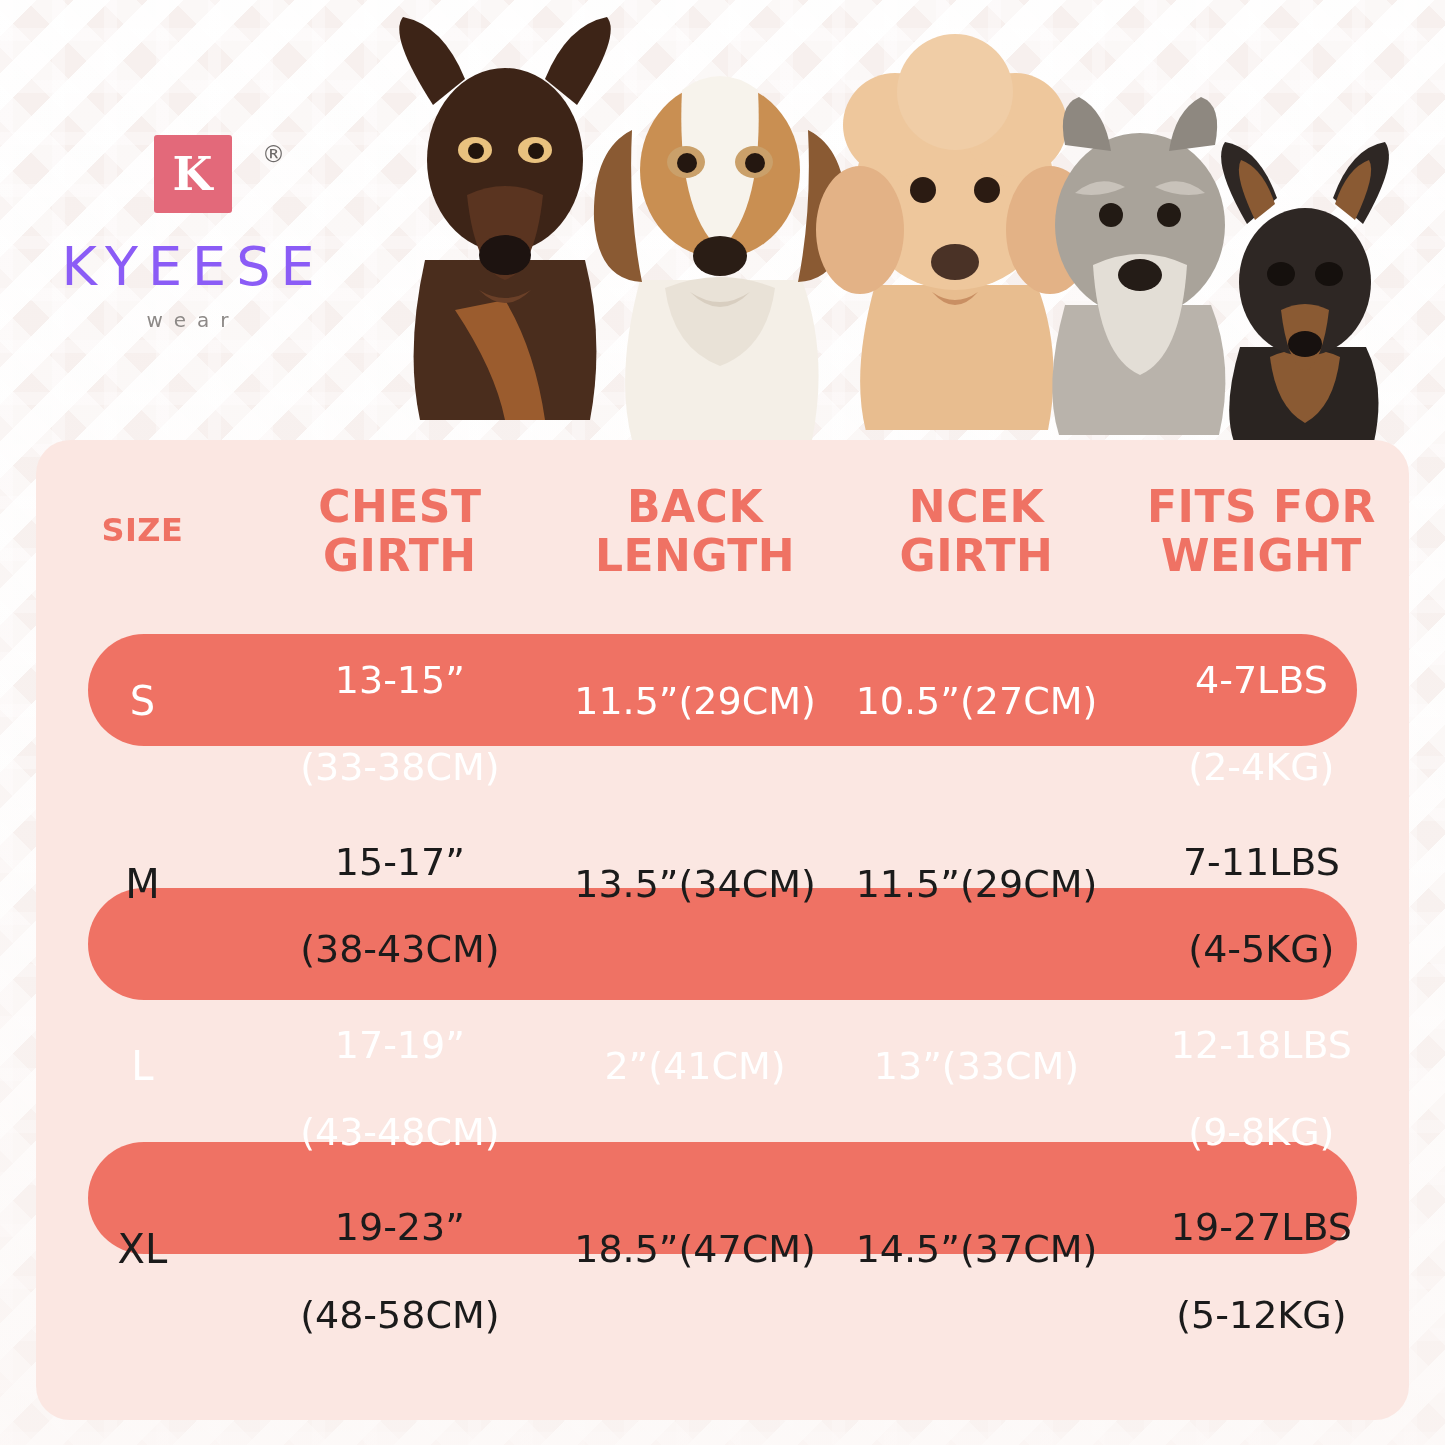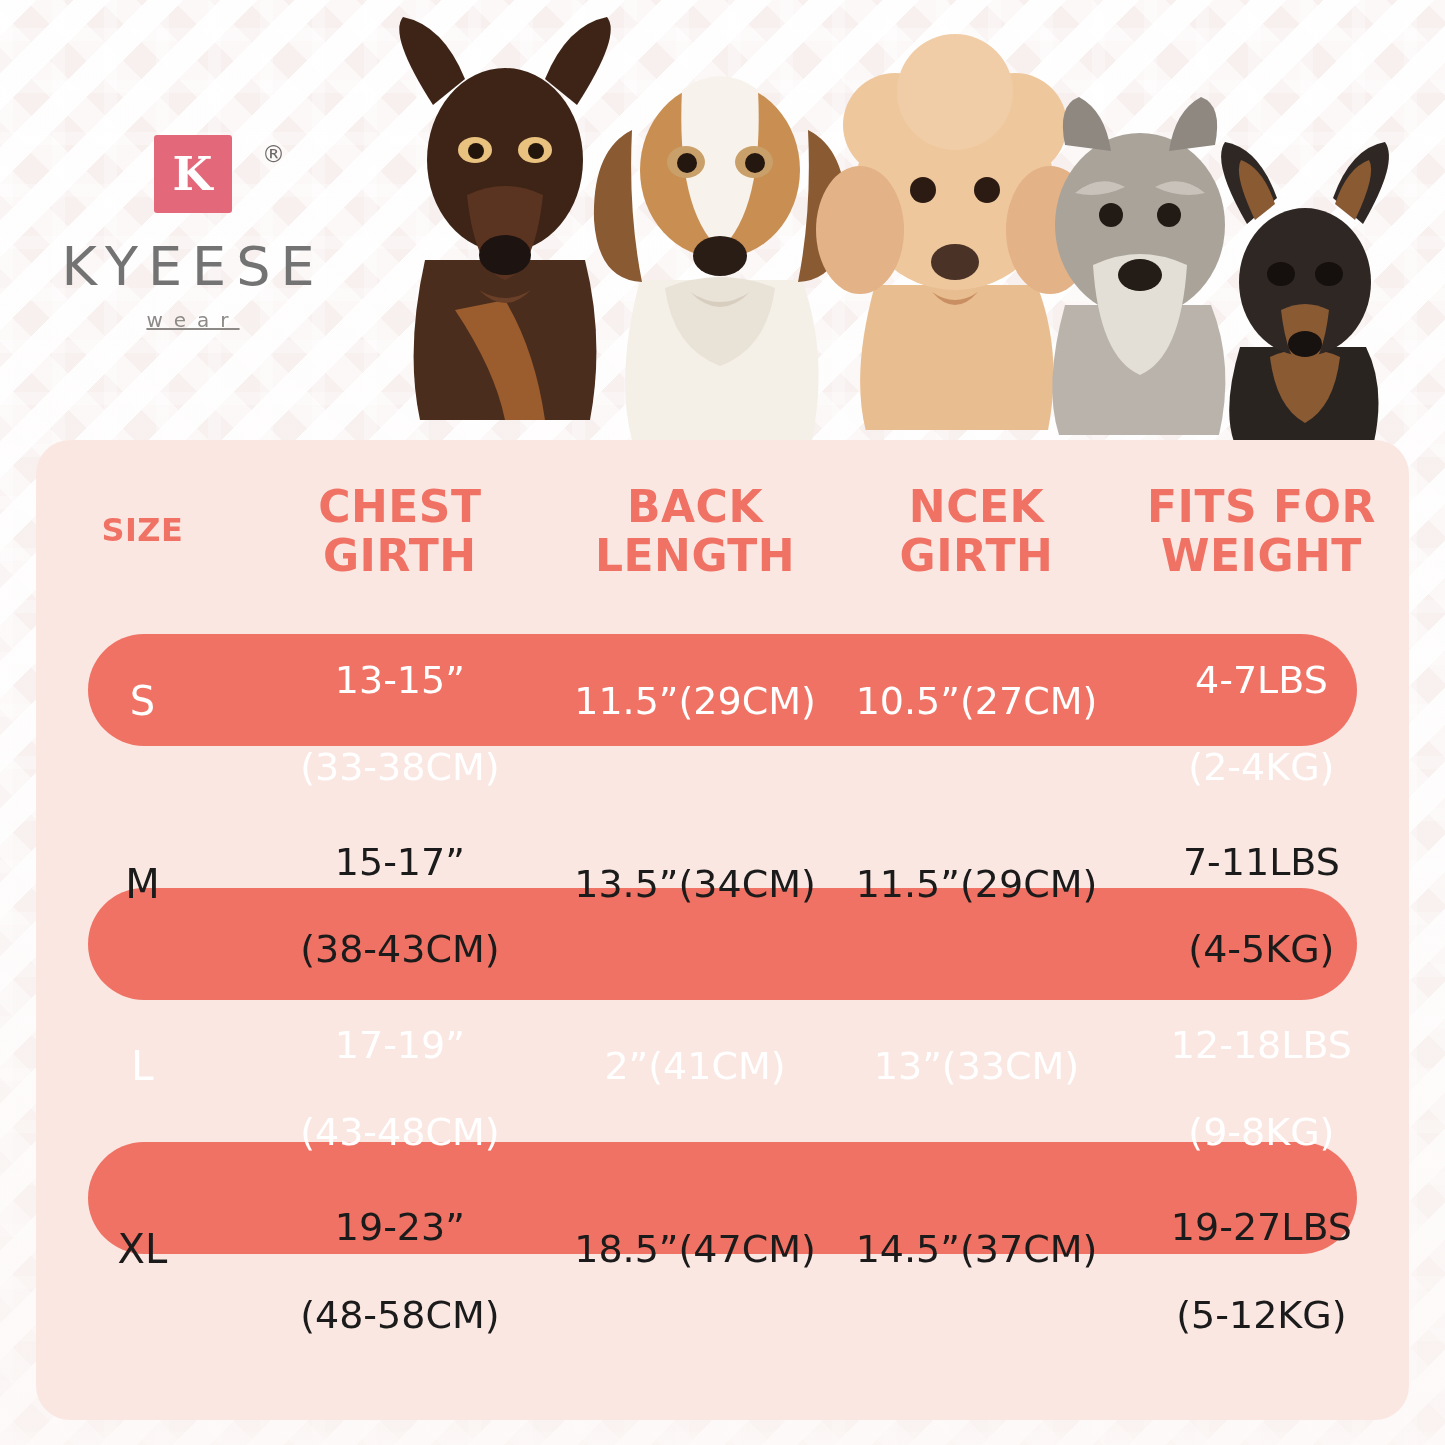--- a/index.html
+++ b/index.html
@@ -74,30 +74,29 @@
     position: absolute;
     left: 108px;
     top: 6px;
     font-size: 23px;
     color: #6d6a69;
   }
   .logo-name {
     margin-top: 22px;
     font-size: 54px;
     letter-spacing: 10px;
-    color: #737373;
+    color: #8b5cf6;
     font-family: "DejaVu Sans", sans-serif;
     font-weight: 400;
   }
   .logo-sub {
     margin-top: 10px;
     font-size: 20px;
     letter-spacing: 11px;
     color: #8d8987;
-    text-decoration: underline;
   }
 
   
   .dogs {
     position: absolute;
     left: 345px;
     top: 10px;
     width: 1060px;
     height: 440px;
   }

